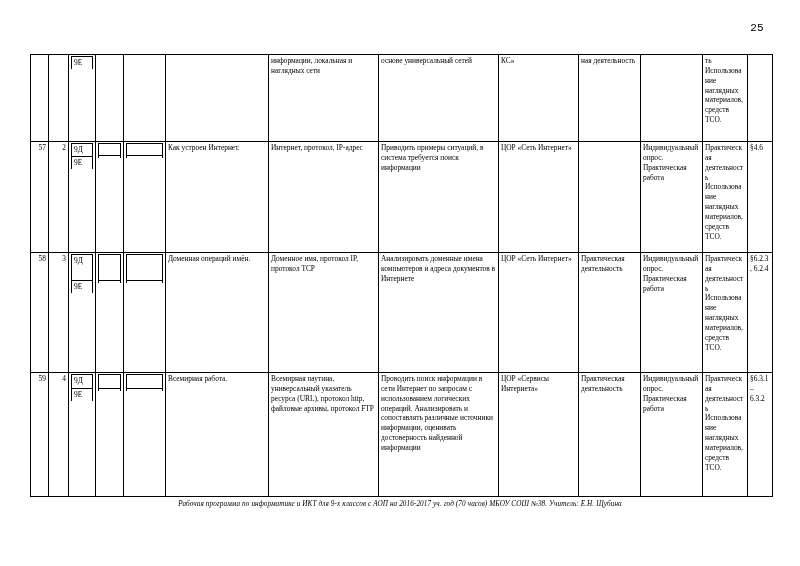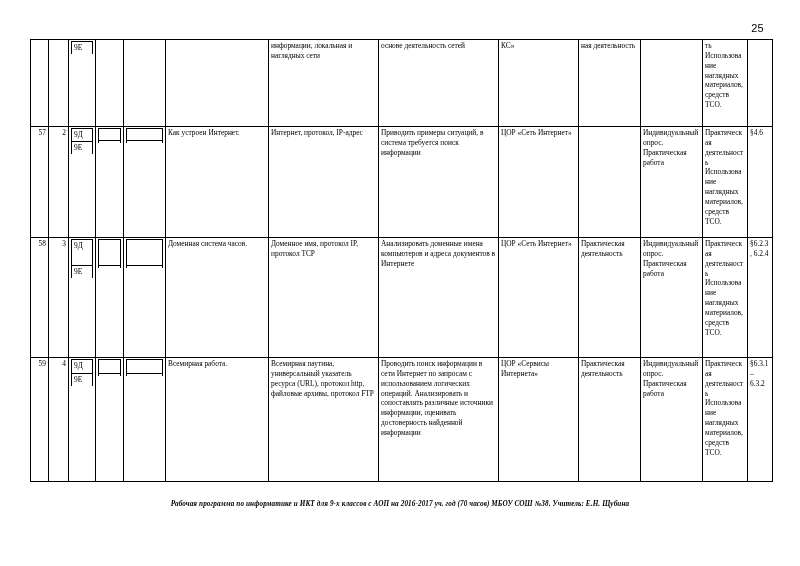--- a/index.html
+++ b/index.html
@@ -20,27 +20,27 @@
     left: 0; top: 0;
     width: 800px;
     height: 566px;
     background: #ffffff;
   }
   .page-number {
     position: absolute;
     right: 36px;
     top: 22px;
     font-size: 11px;
-    font-family: Liberation Sans, sans-serif;
+    font-family: Liberation Mono, monospace;
     letter-spacing: 0.3px;
   }
   table.sched {
     position: absolute;
     left: 30px;
-    top: 39px;
+    top: 54px;
     width: 742px;
     border-collapse: collapse;
     table-layout: fixed;
     font-size: 7.4px;
     line-height: 1.33;
     border-radius: 16px;
   }
   table.sched td {
     border: 1px solid #000000;
     vertical-align: top;
@@ -68,21 +68,21 @@
     line-height: 1.33;
   }
   .subtable tr:last-child td { border-bottom: 0; }
   .footer {
     position: absolute;
     left: 0;
     right: 0;
     top: 500px;
     text-align: center;
     font-style: italic;
-    font-weight: bold;
+    font-weight: normal;
     font-size: 7.2px;
     font-family: "Liberation Serif", "DejaVu Serif", serif;
     letter-spacing: 0.1px;
   }
   
 </style>
 </head>
 <body>
 
 <div class="page">
@@ -116,21 +116,21 @@
                 <tr>
                   <td>9Е</td>
                 </tr>
           </tbody>
             </table>
         </td>
         <td></td>
         <td></td>
         <td></td>
         <td>информации, локальная и наглядных сети</td>
-        <td>основе деятельность сетей</td>
+        <td>основе универсальный сетей</td>
         <td>КС»</td>
         <td>ная деятельность</td>
         <td></td>
         <td>ть Использование наглядных материалов, средств ТСО.</td>
         <td></td>
       </tr>
 
       <tr style="height:111px">
         <td class="ctr">57</td>
         <td class="ctr">2</td>
@@ -212,21 +212,21 @@
             <tbody>
                 <tr style="height:26px">
                   <td></td>
                 </tr>
             <tr>
                   <td></td>
                 </tr>
           </tbody>
             </table>
         </td>
-        <td>Доменная система часов.</td>
+        <td>Доменная операций имён.</td>
         <td>Доменное имя, протокол IP, протокол TCP</td>
         <td>Анализировать доменные имена компьютеров и адреса документов в Интернете</td>
         <td>ЦОР «Сеть Интернет»</td>
         <td>Практическая деятельность</td>
         <td>Индивидуальный опрос. Практическая работа</td>
         <td>Практическая деятельность Использование наглядных материалов, средств ТСО.</td>
         <td>§6.2.3, 6.2.4</td>
       </tr>
 
       <tr style="height:124px">

